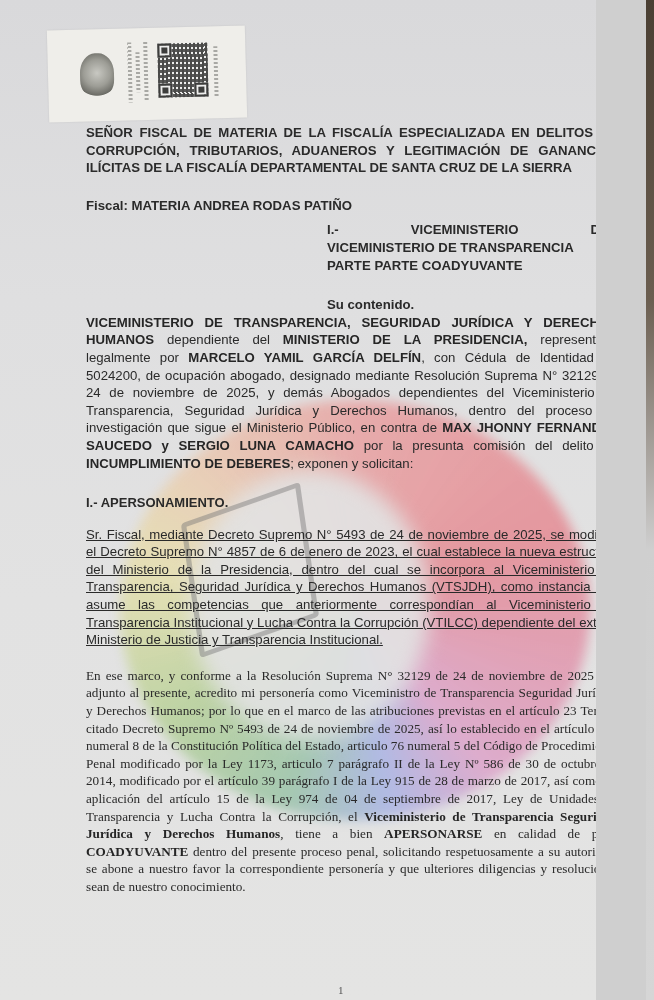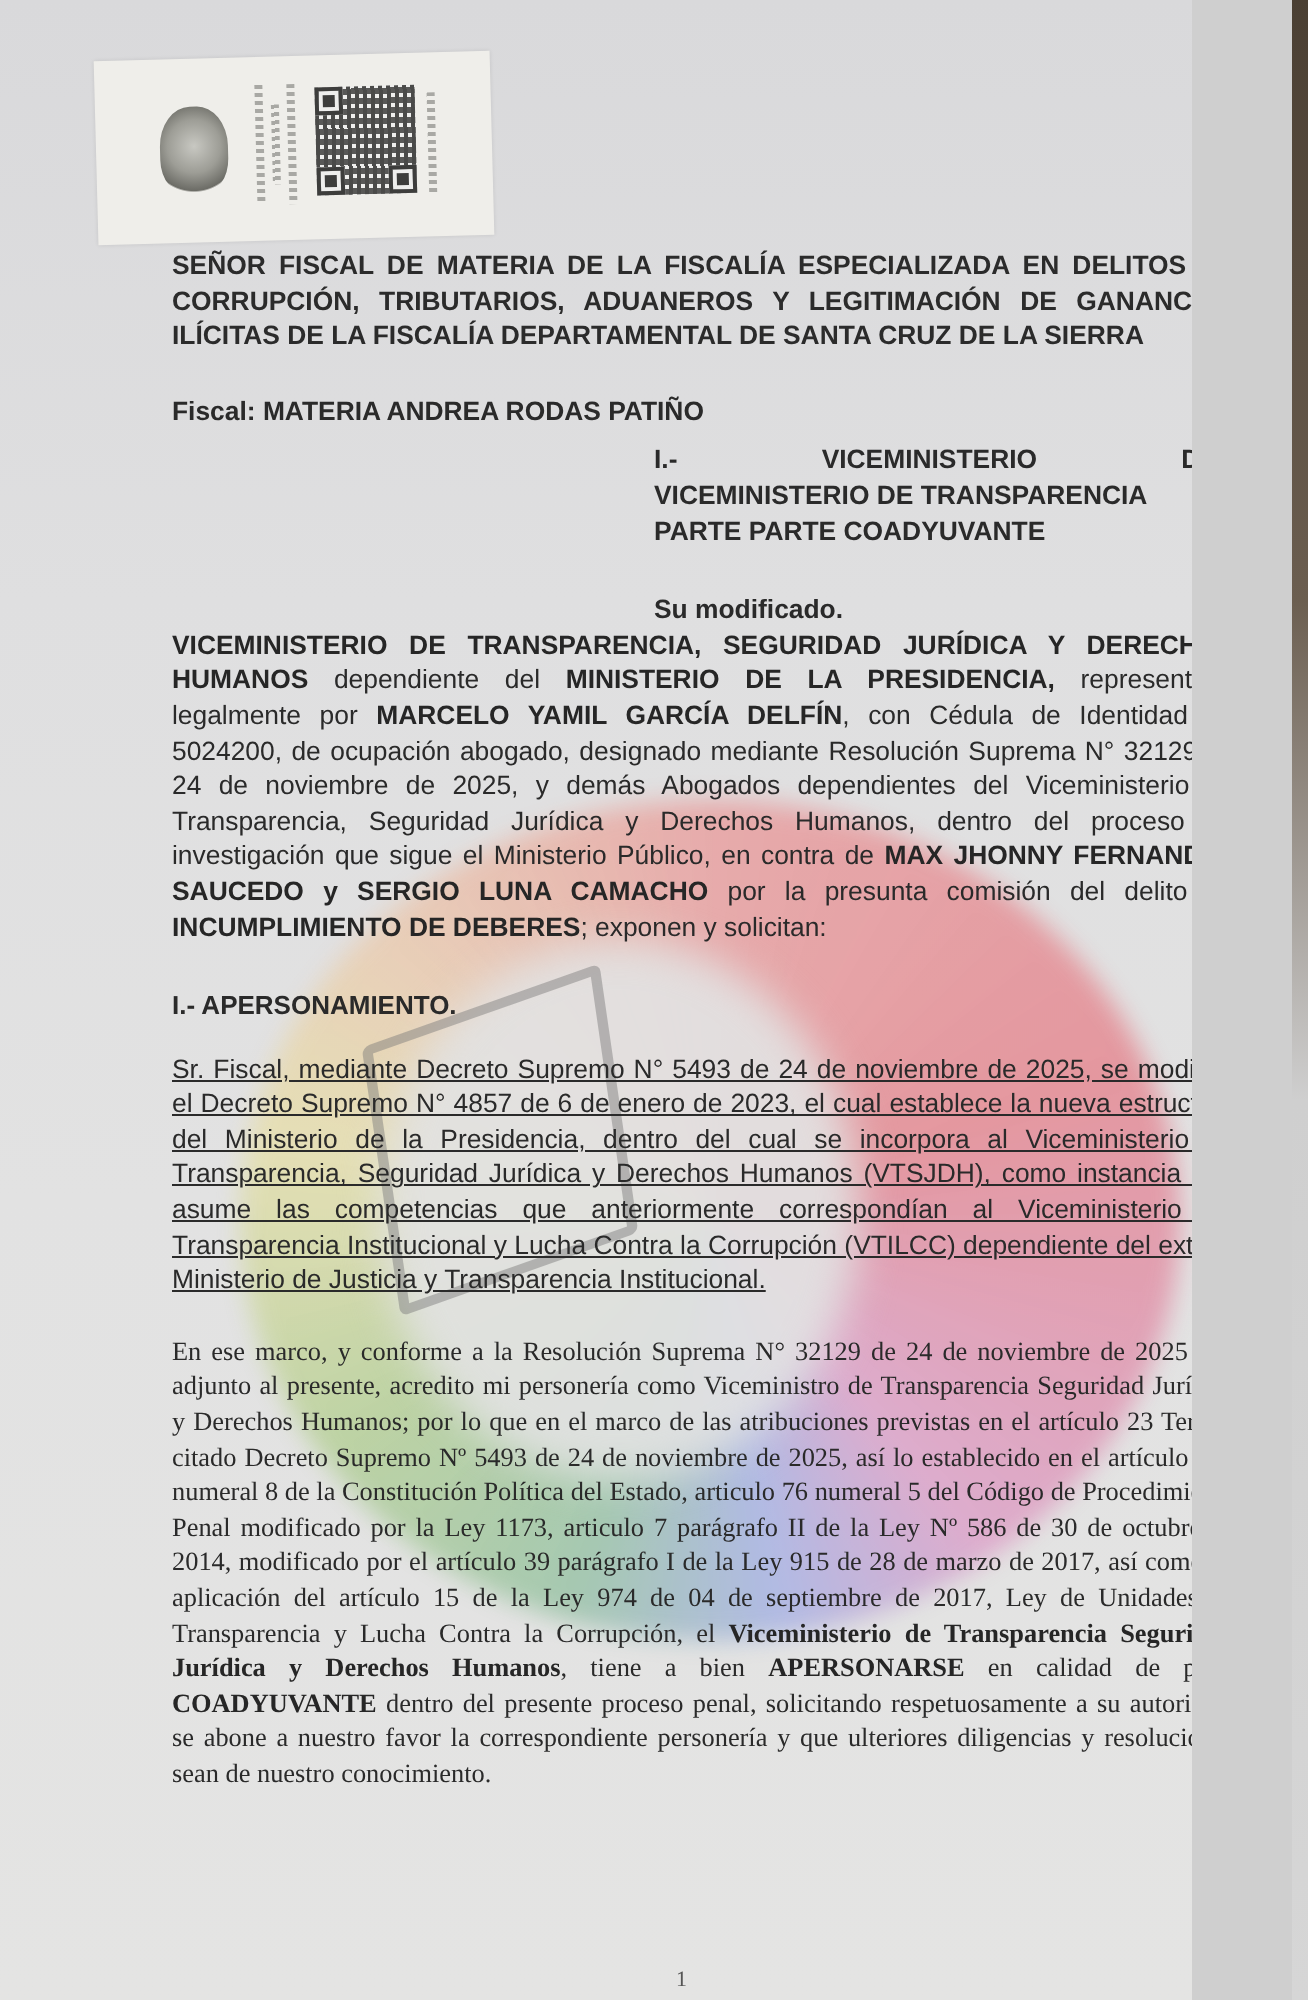--- a/index.html
+++ b/index.html
@@ -221,21 +221,21 @@
     <div class="subject">
       <div class="subject-line1">
         <span>I.-</span>
         <span>VICEMINISTERIO</span>
         <span>DEL</span>
       </div>
       <div>VICEMINISTERIO DE TRANSPARENCIA</div>
       <div>PARTE PARTE COADYUVANTE</div>
     </div>
 
-    <div class="su-contenido">Su modificado.</div>
+    <div class="su-contenido">Su contenido.</div>
 
     <p class="para p1"><b>VICEMINISTERIO DE TRANSPARENCIA, SEGURIDAD JURÍDICA Y DERECHOS HUMANOS</b><span> dependiente del </span><b>MINISTERIO DE LA PRESIDENCIA,</b><span> representado legalmente por </span><b>MARCELO YAMIL GARCÍA DELFÍN</b><span>, con Cédula de Identidad N° 5024200, de ocupación abogado, designado mediante Resolución Suprema N° 32129 de 24 de noviembre de 2025, y demás Abogados dependientes del Viceministerio de Transparencia, Seguridad Jurídica y Derechos Humanos, dentro del proceso de investigación que sigue el Ministerio Público, en contra de </span><b>MAX JHONNY FERNANDEZ SAUCEDO y SERGIO LUNA CAMACHO</b><span> por la presunta comisión del delito de </span><b>INCUMPLIMIENTO DE DEBERES</b><span>; exponen y solicitan:</span></p>
 
     <div class="section-title">I.- APERSONAMIENTO.</div>
 
     <p class="para p2"><span>Sr. Fiscal, mediante Decreto Supremo N° 5493 de 24 de noviembre de 2025, se modifica el Decreto Supremo N° 4857 de 6 de enero de 2023, el cual establece la nueva estructura del Ministerio de la Presidencia, dentro del cual se incorpora al Viceministerio de Transparencia, Seguridad Jurídica y Derechos Humanos (VTSJDH), como instancia que asume las competencias que anteriormente correspondían al Viceministerio de Transparencia Institucional y Lucha Contra la Corrupción (VTILCC) dependiente del extinto Ministerio de Justicia y Transparencia Institucional.</span></p>
 
     <p class="para p3"><span>En ese marco, y conforme a la Resolución Suprema N° 32129 de 24 de noviembre de 2025 que adjunto al presente, acredito mi personería como Viceministro de Transparencia Seguridad Jurídica y Derechos Humanos; por lo que en el marco de las atribuciones previstas  en el artículo 23 Ter del citado Decreto Supremo Nº 5493 de 24 de noviembre de 2025, así lo establecido en el artículo 108 numeral 8 de la Constitución Política del Estado, articulo 76 numeral 5 del Código de Procedimiento Penal modificado por la Ley 1173, articulo 7 parágrafo II de la Ley Nº 586 de 30 de octubre de 2014, modificado por el artículo 39 parágrafo I de la Ley 915 de 28 de marzo de 2017, así como en aplicación del artículo 15 de la Ley 974 de 04 de septiembre de 2017, Ley de Unidades de Transparencia y Lucha Contra la Corrupción, el </span><b>Viceministerio de Transparencia Seguridad Jurídica y Derechos Humanos</b><span>, tiene a bien </span><b>APERSONARSE</b><span> en calidad de parte </span><b>COADYUVANTE</b><span> dentro del presente proceso penal, solicitando respetuosamente a su autoridad, se abone a nuestro favor la correspondiente personería y que ulteriores diligencias y resoluciones sean de nuestro conocimiento.</span></p>
   </div>
 

